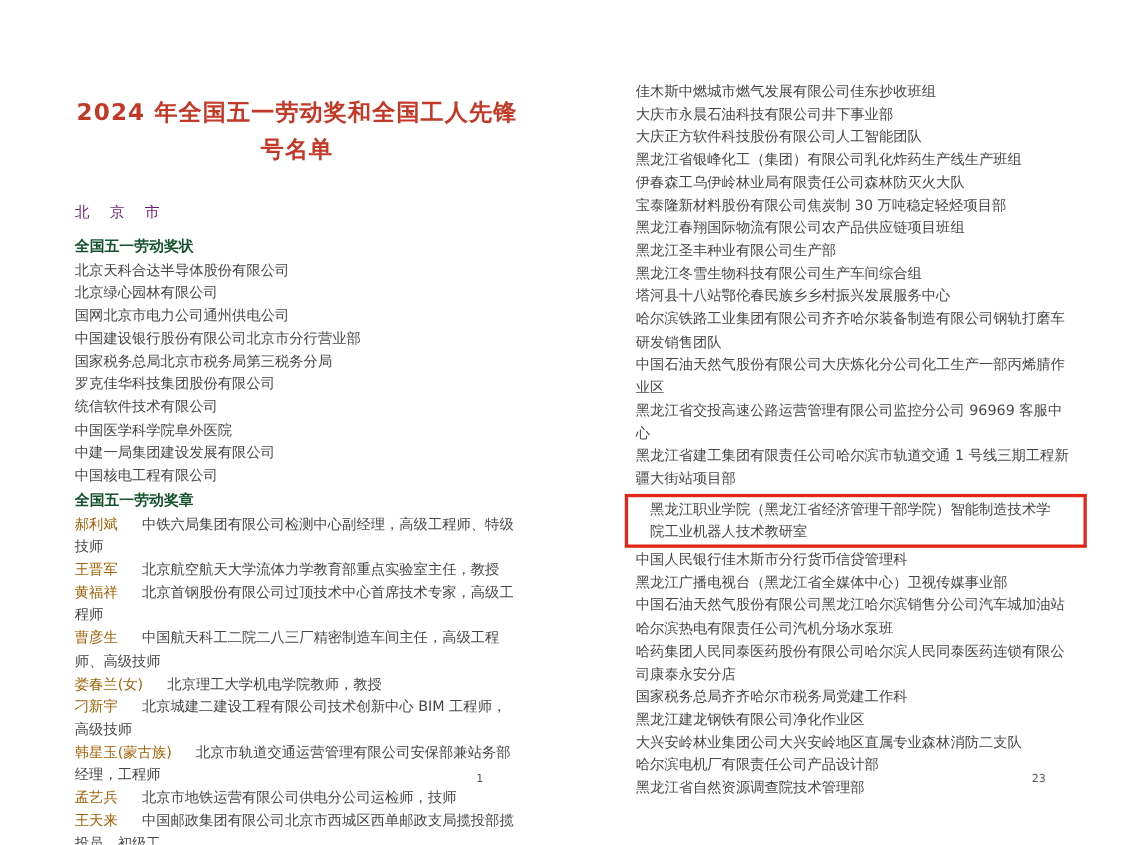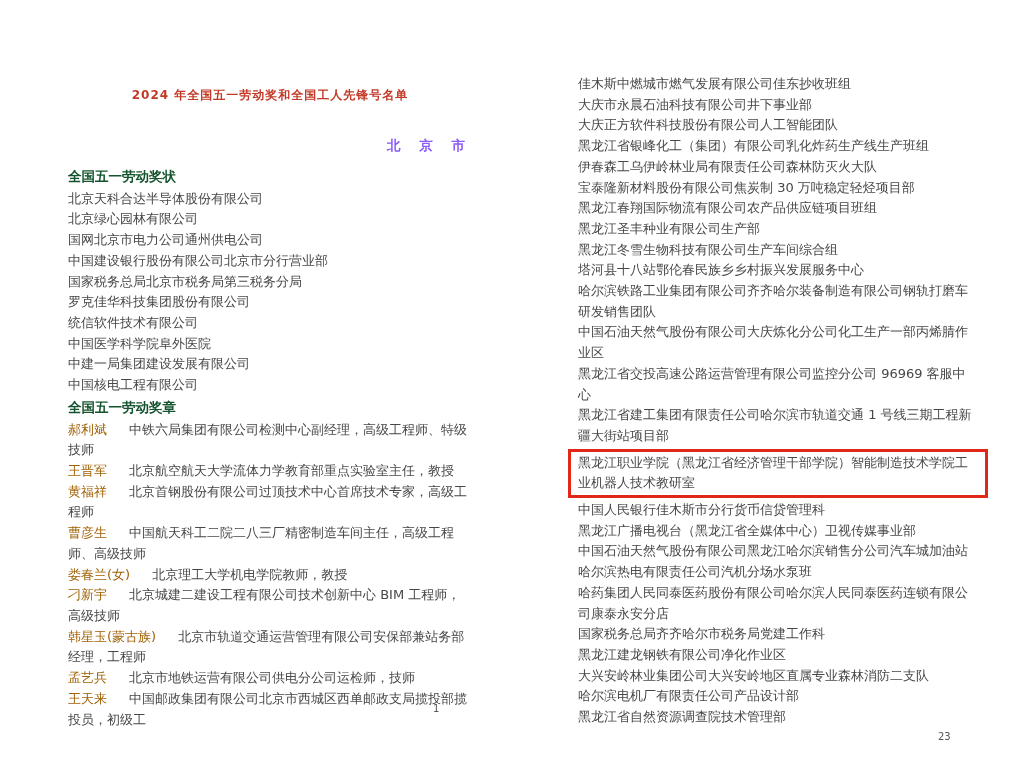--- a/index.html
+++ b/index.html
@@ -19,33 +19,32 @@
   .page {
     position: absolute;
     font-size: 13px;
     line-height: 1.6;
   }
   .page-left  { left: 68px;  top: 86px; width: 404px; }
   .page-right { left: 578px; top: 74px; width: 400px; }
 
   .title {
     margin: 0 0 30px 0;
-    font-size: 12px;
+    font-size: 21px;
     font-weight: bold;
     text-align: center;
     letter-spacing: 1px;
     color: var(--title-color, #c23a27);
   }
   .province {
-    font-weight: bold;
+    font-weight: normal;
     font-size: 13.5px;
-    color: #8b5cf6;
+    color: #701a75;
     letter-spacing: 7px;
     margin: 0 0 9px 0;
-    text-align: right;
   }
   .section-header {
     font-weight: bold;
     font-size: 13.5px;
     color: #14532d;
     margin: 1px 0 2px 0;
     line-height: 1.55;
   }
   .entry {
     margin: 0;
@@ -56,30 +55,30 @@
     word-break: break-all;
   }
   .person-name {
     display: inline-block;
     margin-right: 22px;
     color: #a16207;
   }
   .entry.highlight {
     border: 3px solid var(--highlight-color, #e02718);
     margin: 2px -10px 2px -10px;
-    padding: 1px 7px;
+    padding: 1px 20px;
     font-family: Liberation Serif, serif;
   }
   .pagenum {
     position: absolute;
     font-size: 10px;
     color: #555555;
   }
   .pagenum-left  { left: 433px; top: 703px; }
-  .pagenum-right { left: 938px; top: 731px; }
+  .pagenum-right { left: 938px; top: 703px; }
 </style>
 </head>
 <body>
 
 <div class="canvas">
 
   <div class="page page-left">
     <h1 class="title">2024 年全国五一劳动奖和全国工人先锋号名单</h1>
 
     <div class="province">北 京 市</div>

